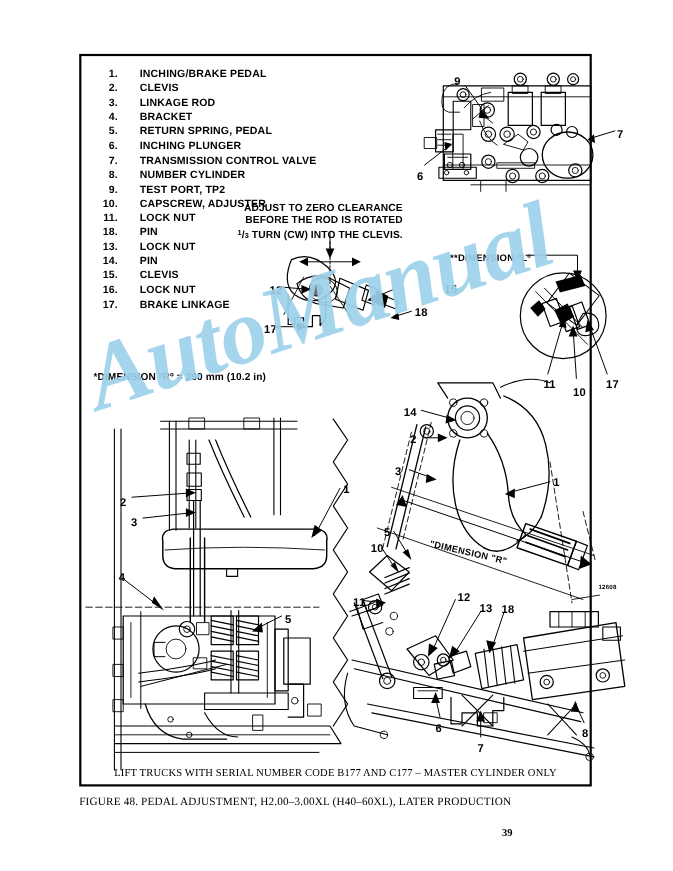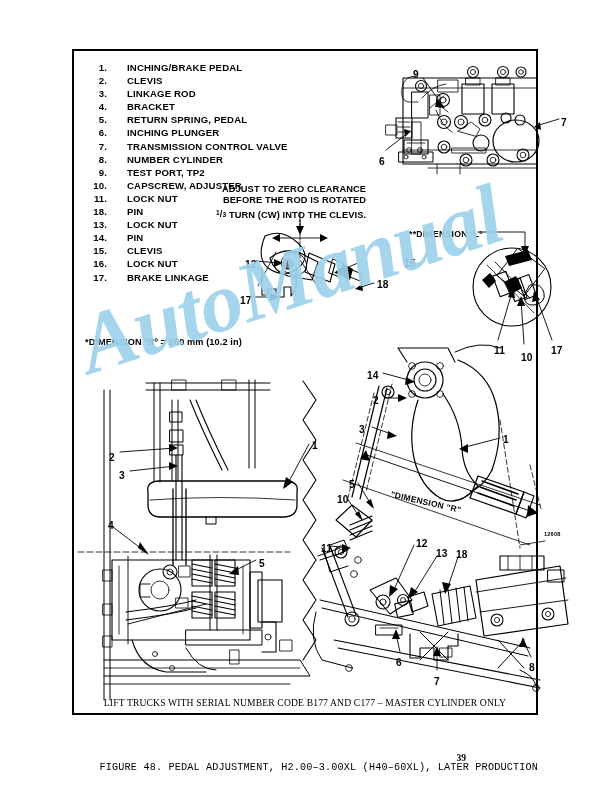--- a/index.html
+++ b/index.html
@@ -46,22 +46,22 @@
   .dimlabel{position:absolute;z-index:32;font-size:8.6px;font-weight:bold;letter-spacing:.3px;}
   #dim-l-label{left:409px;top:229px;}
   #dim-r-label{left:392px;top:489px;transform:rotate(13deg);transform-origin:left top;
                font-size:8.4px;font-style:normal;}
   #code-12608{position:absolute;left:544px;top:531px;z-index:32;
               font-size:5.6px;font-weight:bold;letter-spacing:.2px;}
 
   
   #caption-inner{position:absolute;left:72px;top:697px;width:466px;text-align:center;z-index:30;
                  font-family:"Liberation Serif",serif;font-size:9.6px;letter-spacing:.15px;}
-  #caption-figure{position:absolute;left:72px;top:762px;width:466px;text-align:right;z-index:30;
-                 font-family:Liberation Mono, monospace;font-size:10.2px;letter-spacing:.15px;}
+  #caption-figure{position:absolute;left:72px;top:724px;width:466px;text-align:left;z-index:30;
+                 font-family:Liberation Serif, serif;font-size:10.2px;letter-spacing:.15px;}
   #page-number{position:absolute;left:0;top:752px;width:466px;text-align:right;z-index:30;
                font-family:"Liberation Serif",serif;font-size:9.6px;font-weight:bold;}
 </style>
 </head>
 <body>
 
 <div id="page">
 
   <div id="watermark">
     <span>AutoManual</span>

